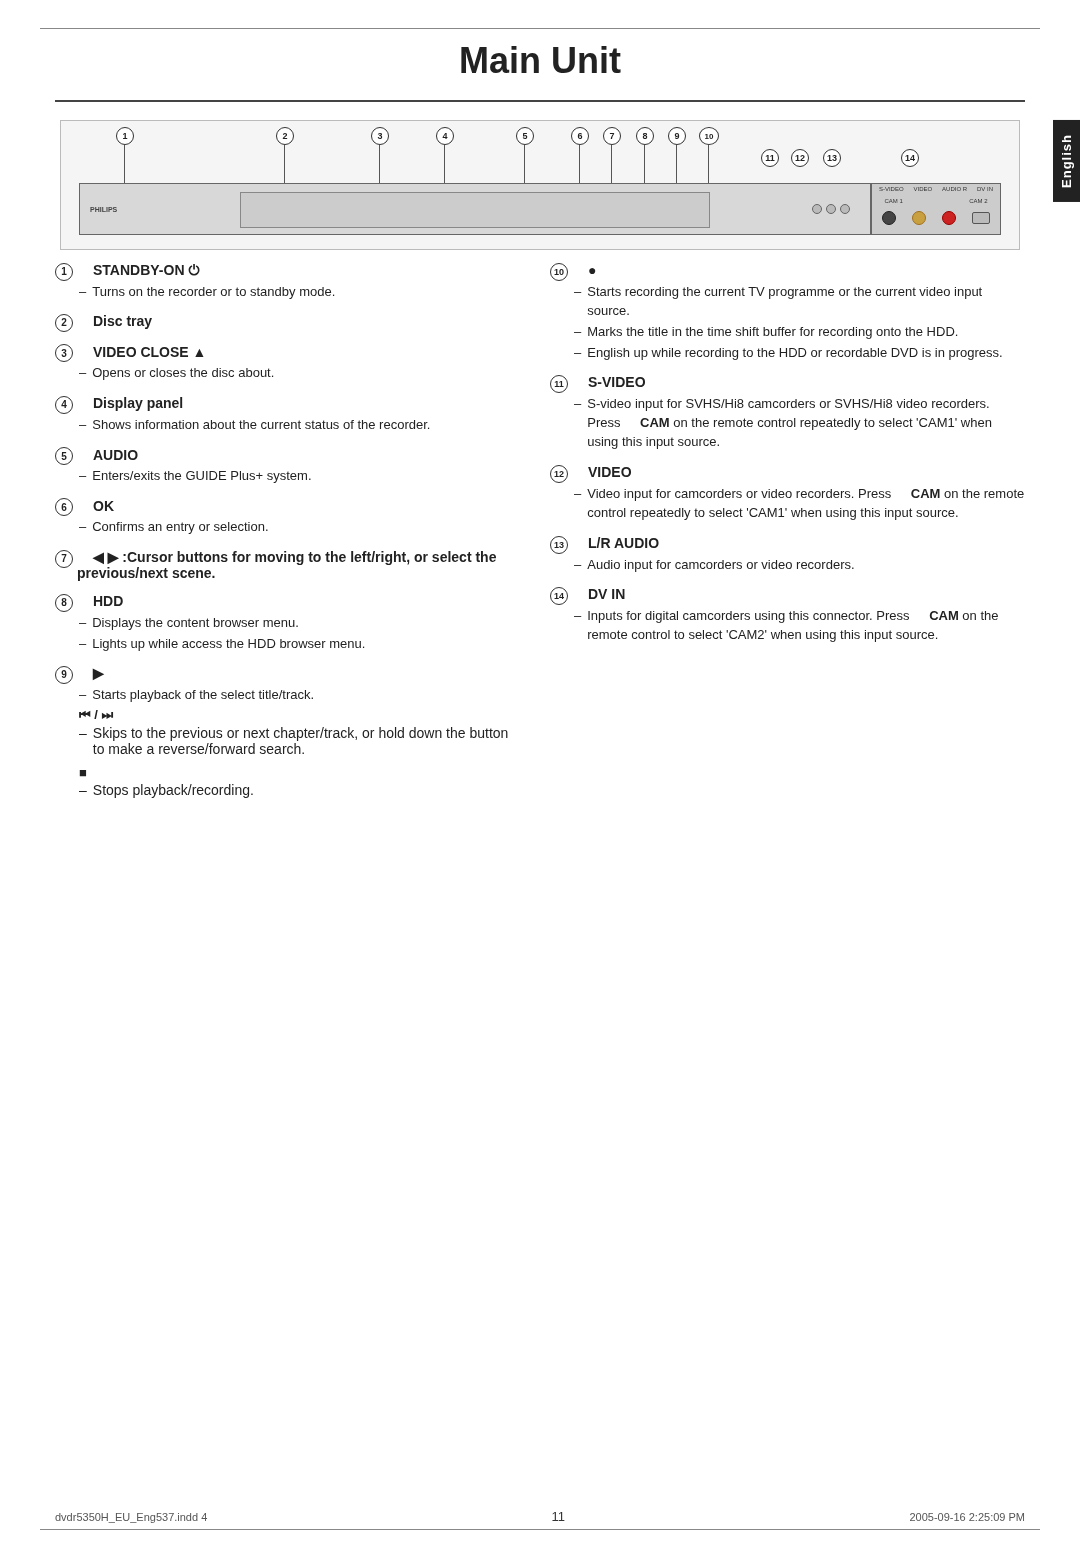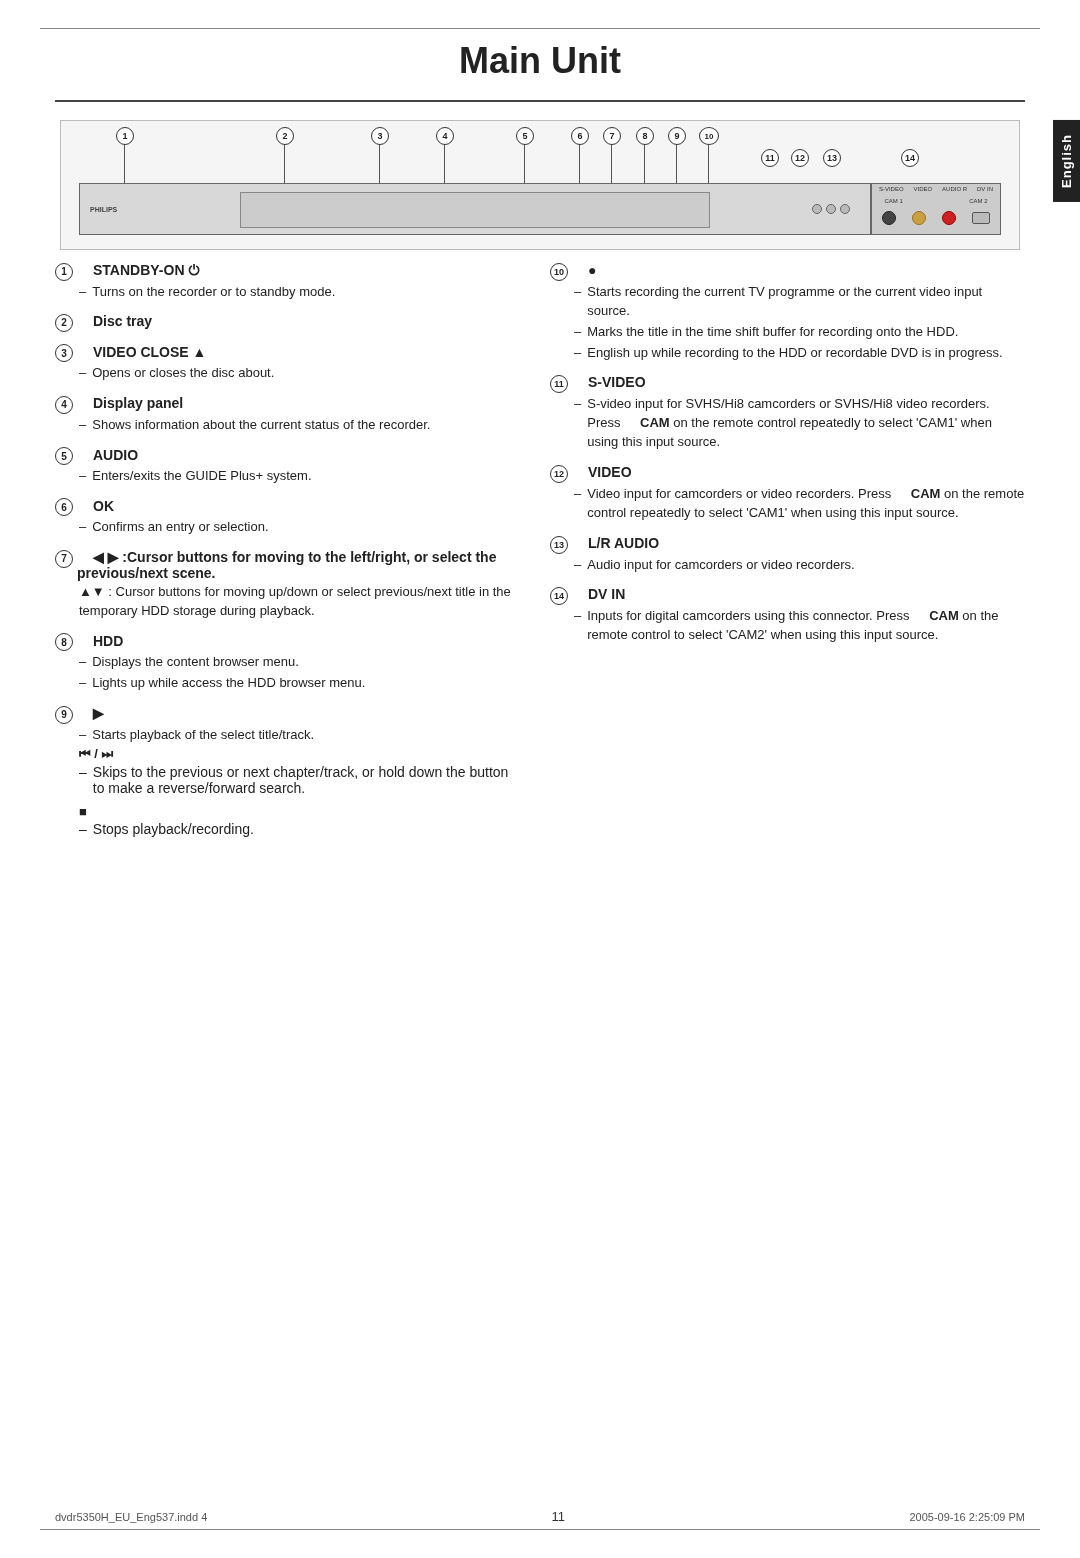--- a/index.html
+++ b/index.html
@@ -354,23 +354,20 @@
           <span>Confirms an entry or selection.</span>
         </div>
       </div>
     </div>
 
     <div class="section">
       <div class="section-title">
         <span class="section-num">7</span>
         <span class="section-title-text"><b>◀ ▶</b> :Cursor buttons for moving to the left/right, or select the previous/next scene.</span>
       </div>
-      <div class="section-body">
-        <div style="font-size:13px;line-height:1.45;margin-bottom:4px;">▲▼ : Cursor buttons for moving up/down or select previous/next title in the temporary HDD storage during playback.</div>
-      </div>
     </div>
 
     <div class="section">
       <div class="section-title">
         <span class="section-num">8</span>
         <span class="section-title-text"><b>HDD</b></span>
       </div>
       <div class="section-body">
         <div class="bullet-item">
           <span class="bullet-dash">–</span>

